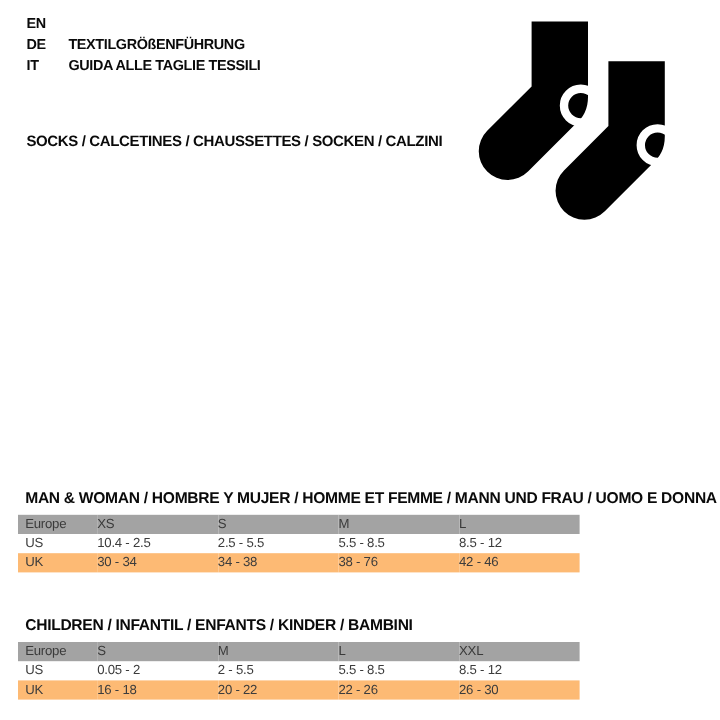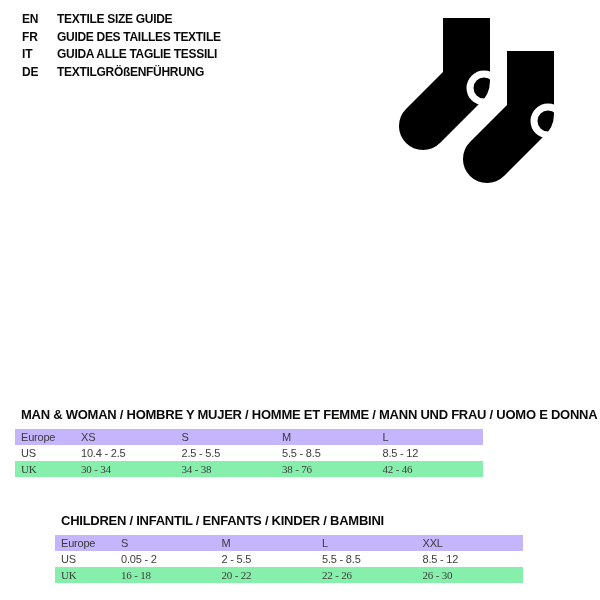--- a/index.html
+++ b/index.html
@@ -29,63 +29,59 @@
     font-size: 12.5px; font-weight: bold; color: #0a0a0a;
     letter-spacing: -0.3px; white-space: nowrap;
   }
 
   
   .socks { position: absolute; left: 388px; top: 8px; }
 
   
   .table-section { position: absolute; left: 15px; width: 468px; }
   #table-adults   { top: 408px; }
-  #table-children { top: 514px; margin-left: 40px; }
+  #table-children { top: 514px; }
   .table-title {
     font-size: 13px; font-weight: bold; color: #0a0a0a;
     letter-spacing: -0.25px; white-space: nowrap;
     line-height: 13px; margin: 0 0 8px 6px;
   }
   table.size-table {
     border-collapse: collapse; table-layout: fixed;
     width: 468px;
   }
   .size-table td {
     height: 16px; padding: 0;
     font-size: 11px; color: #3c3c3c; letter-spacing: -0.2px;
     text-align: left; vertical-align: middle; white-space: nowrap;
   }
   .size-table td.region { width: 60px; text-align: left; padding-left: 6px; }
-  .size-table tr.head td { background: #c4b5fd; color: #3a3a3a; }
-  .size-table tr.alt td  { background: #86efac; font-family: Liberation Serif, serif; }
+  .size-table tr.head td { background: #a3a3a3; color: #3a3a3a; }
+  .size-table tr.alt td  { background: #fdba74; }
 </style>
 </head>
 <body>
 
 <div class="canvas">
 
   <div class="lang-block">
     <div class="lang-row">
       <span class="lang-code">EN</span>
-      <span class="lang-label">TEXTILE SIZE GUIDE</span>
     </div>
     <div class="lang-row">
-      <span class="lang-code">FR</span>
-      <span class="lang-label">GUIDE DES TAILLES TEXTILE</span>
+      <span class="lang-code">DE</span>
+      <span class="lang-label">TEXTILGRÖßENFÜHRUNG</span>
     </div>
     <div class="lang-row">
       <span class="lang-code">IT</span>
       <span class="lang-label">GUIDA ALLE TAGLIE TESSILI</span>
     </div>
-    <div class="lang-row">
-      <span class="lang-code">DE</span>
-      <span class="lang-label">TEXTILGRÖßENFÜHRUNG</span>
-    </div>
   </div>
 
+  <div class="category">SOCKS / CALCETINES / CHAUSSETTES / SOCKEN / CALZINI</div>
 
   <svg class="socks" width="175" height="185" viewBox="0 0 175 185" aria-hidden="true">
     <g>
       <path d="M55,10 H102 V73 Q102,87 91,96 L52,135 A24,24 0 0 1 18,101 L55,64 Z" fill="#000000"></path>
       <circle cx="96" cy="80" r="14" fill="none" stroke="#ffffff" stroke-width="7"></circle>
     </g>
     <g transform="translate(64,33)">
       <path d="M55,10 H102 V73 Q102,87 91,96 L52,135 A24,24 0 0 1 18,101 L55,64 Z" fill="#ffffff" stroke="#ffffff" stroke-width="15" stroke-linejoin="round"></path>
       <path d="M55,10 H102 V73 Q102,87 91,96 L52,135 A24,24 0 0 1 18,101 L55,64 Z" fill="#000000"></path>
       <circle cx="96" cy="80" r="14" fill="none" stroke="#ffffff" stroke-width="7"></circle>

